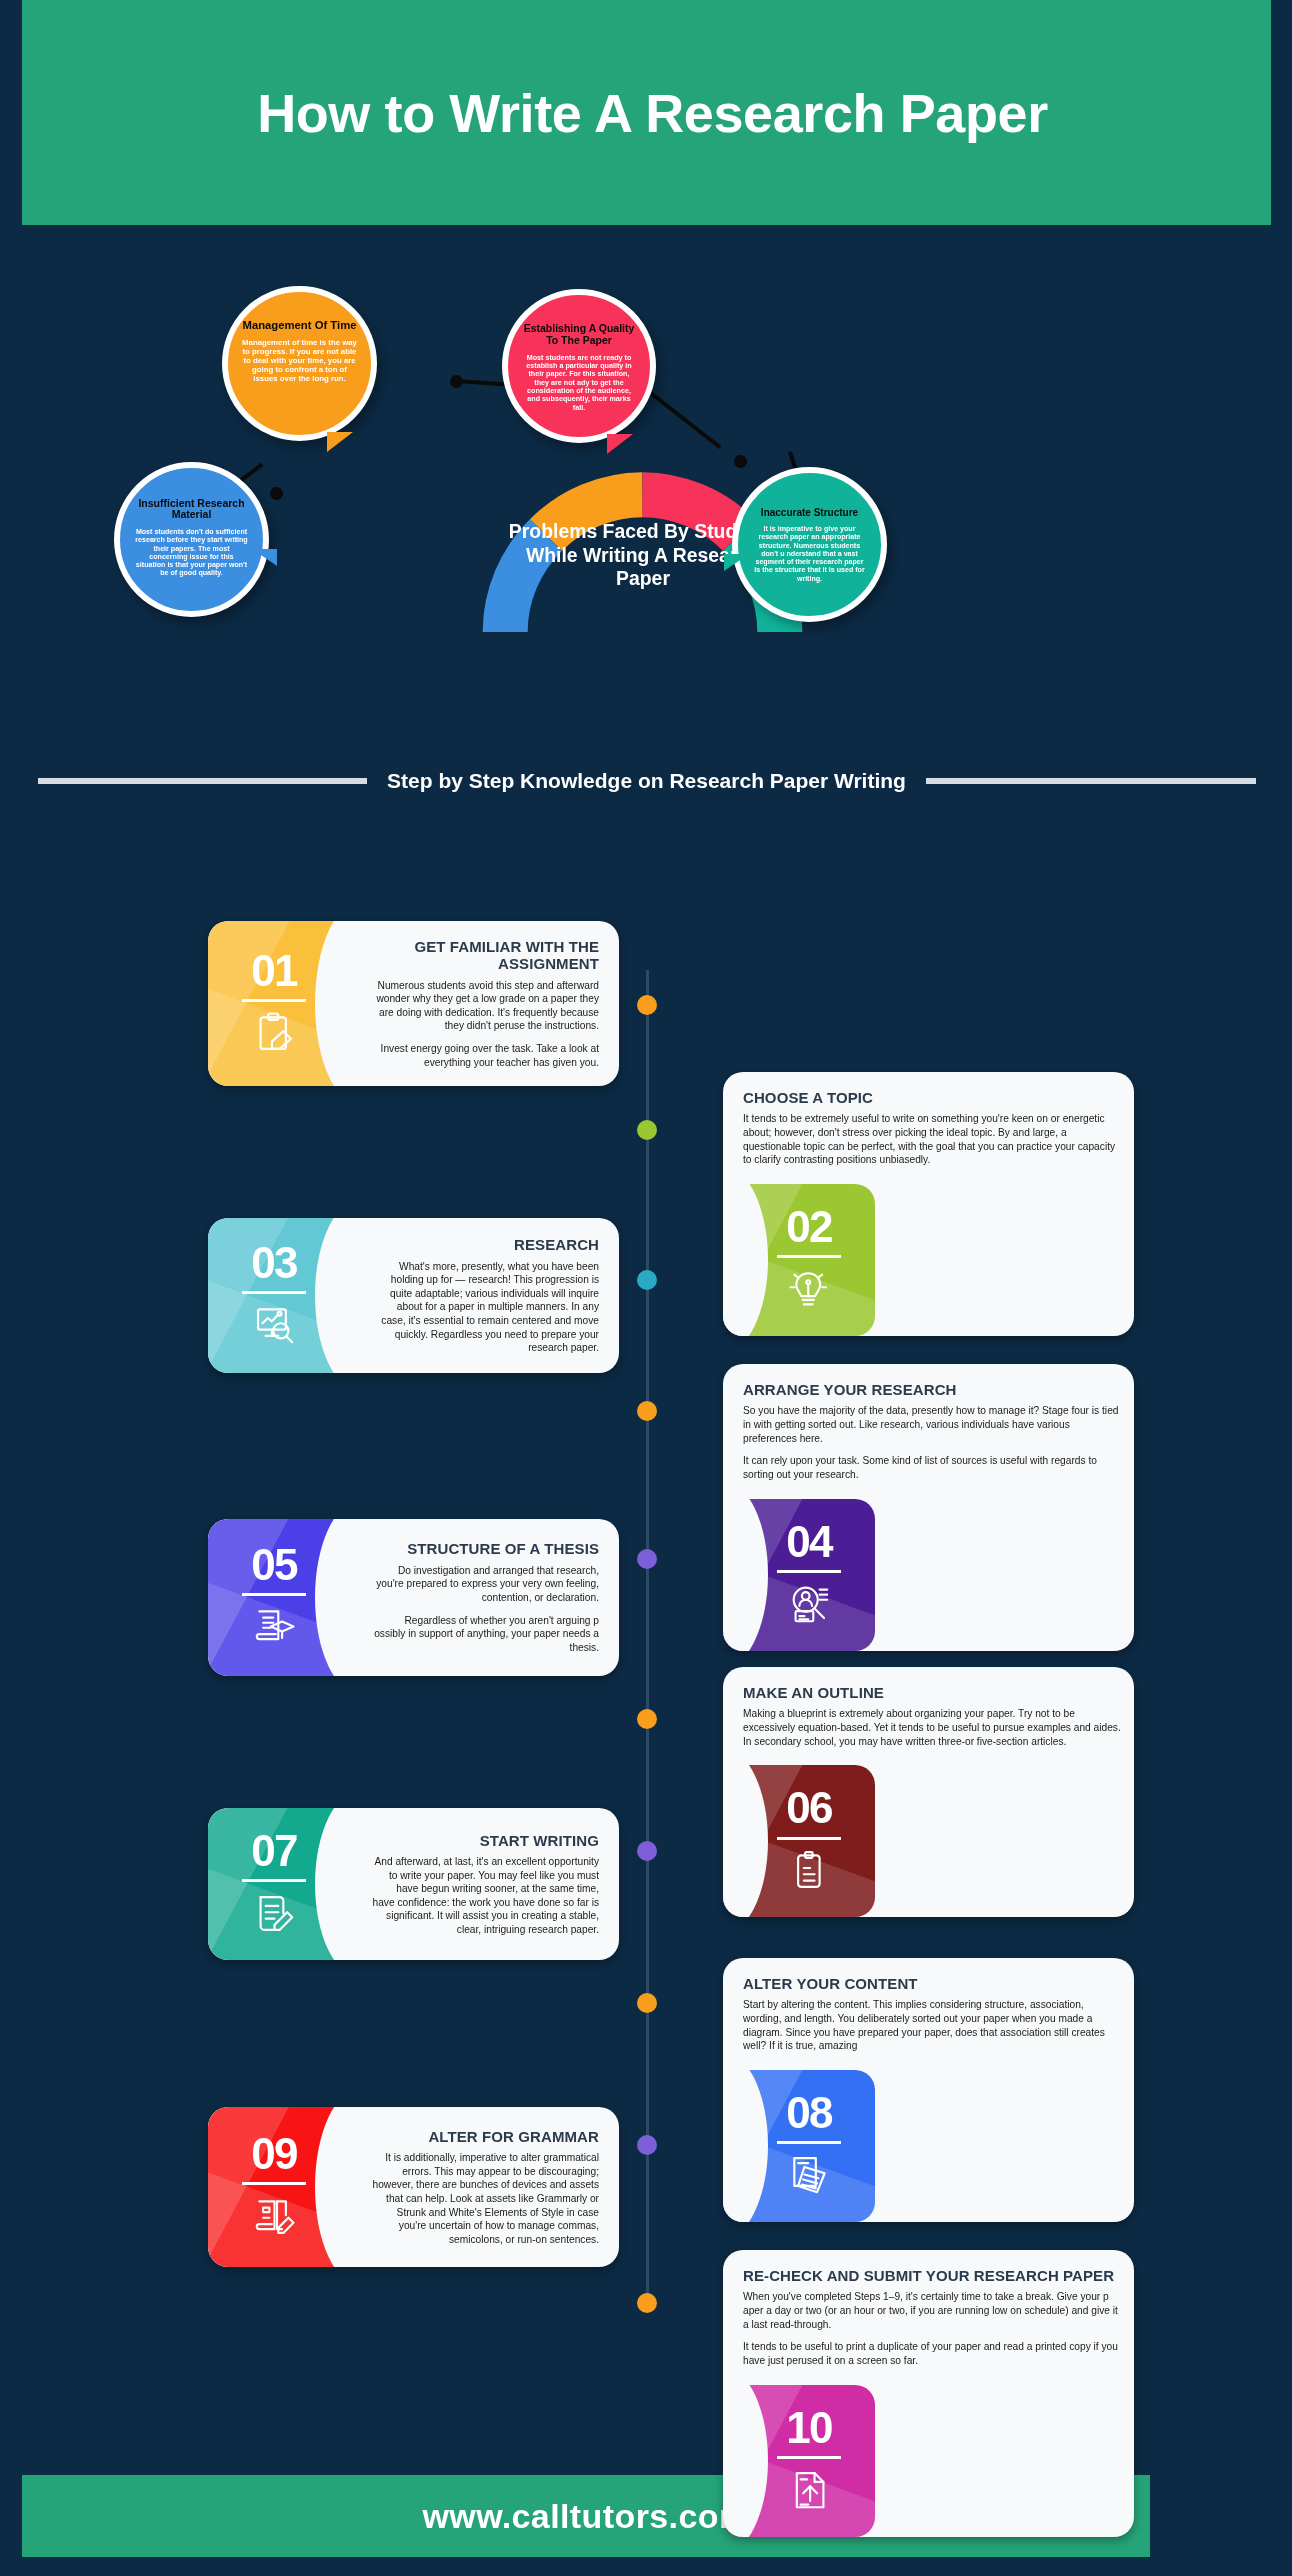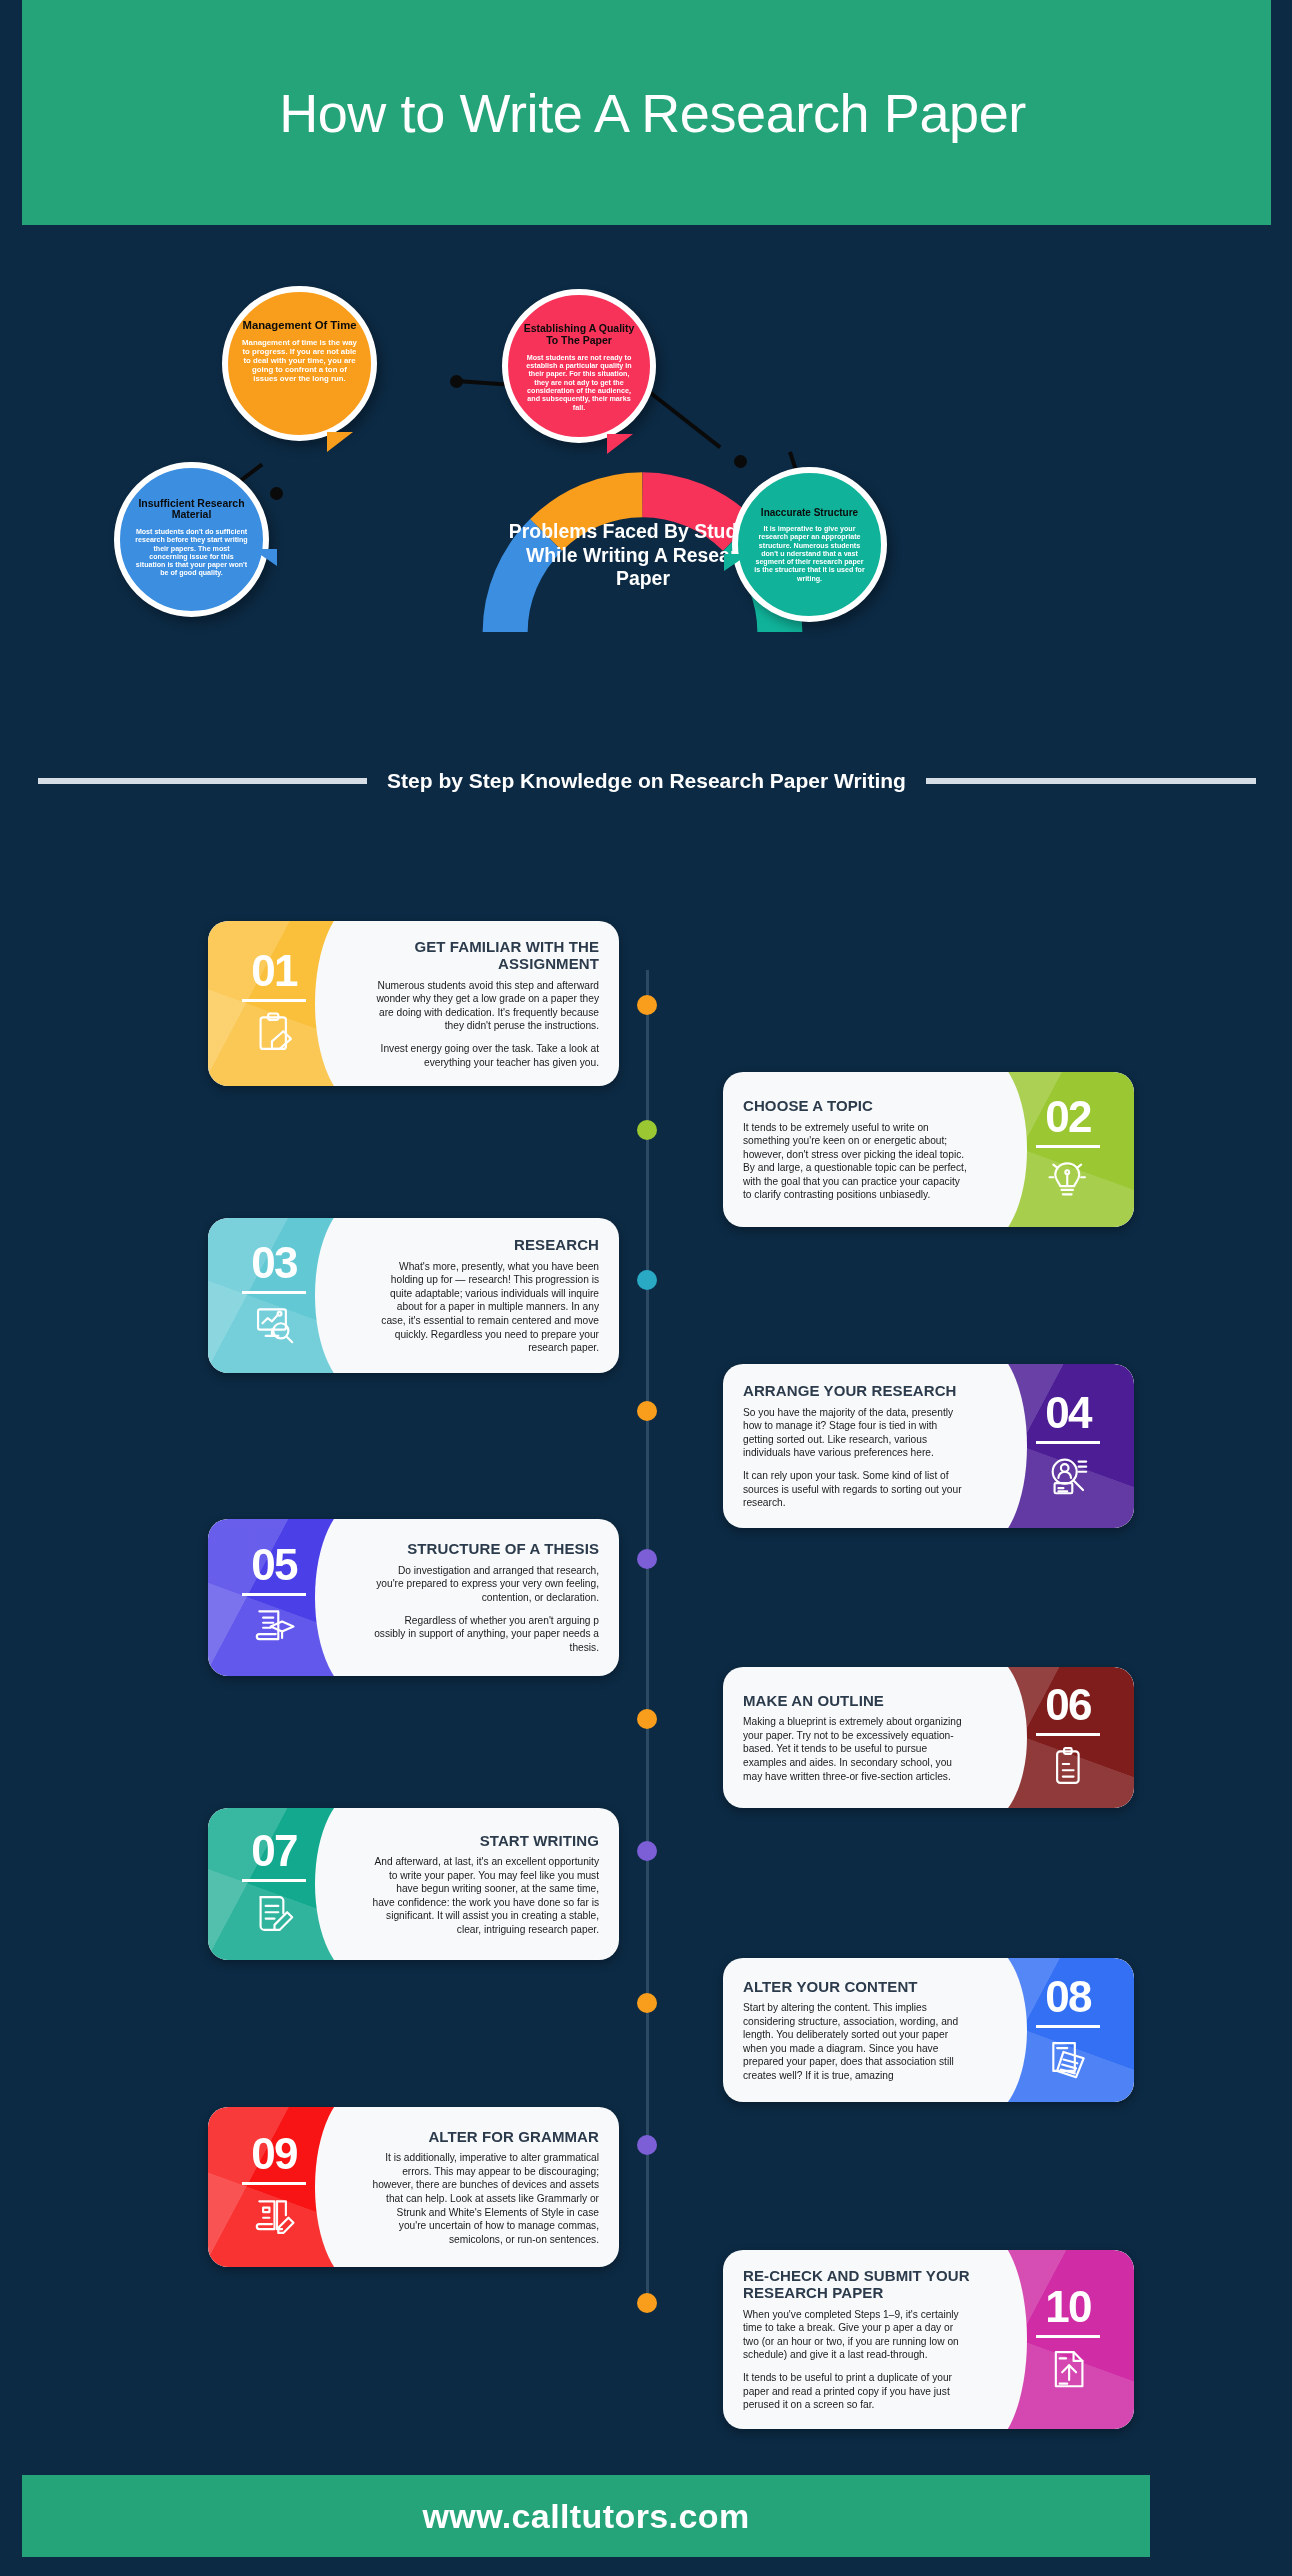--- a/index.html
+++ b/index.html
@@ -19,21 +19,21 @@
     left: 22px; top: 0;
     width: 1249px; height: 225px;
     background: #25a379;
     display: flex;
     align-items: center;
     justify-content: center;
   }
   .header h1 {
     color: #ffffff;
     font-size: 54px;
-    font-weight: normal;
+    font-weight: bold;
     letter-spacing: -0.4px;
     text-align: center;
     margin-left: 12px;
   }
 
   
   .board {
     position: absolute;
     left: 22px; top: 225px;
     width: 1249px; height: 520px;
@@ -176,21 +176,21 @@
     position: absolute;
     width: 411px;
     border-radius: 20px;
     background: #f7f9fa;
     box-shadow: 0 3.9px 9.3px rgba(0,0,0,0.30);
     display: flex;
     overflow: hidden;
     z-index: 5;
   }
   .step.left { left: 208px; }
-  .step.right { left: 723px; }
+  .step.right { left: 723px; flex-direction: column; }
 
   .panel {
     position: relative;
     width: 152px;
     flex: 0 0 152px;
     display: flex;
     flex-direction: column;
     align-items: center;
     justify-content: center;
     overflow: hidden;

